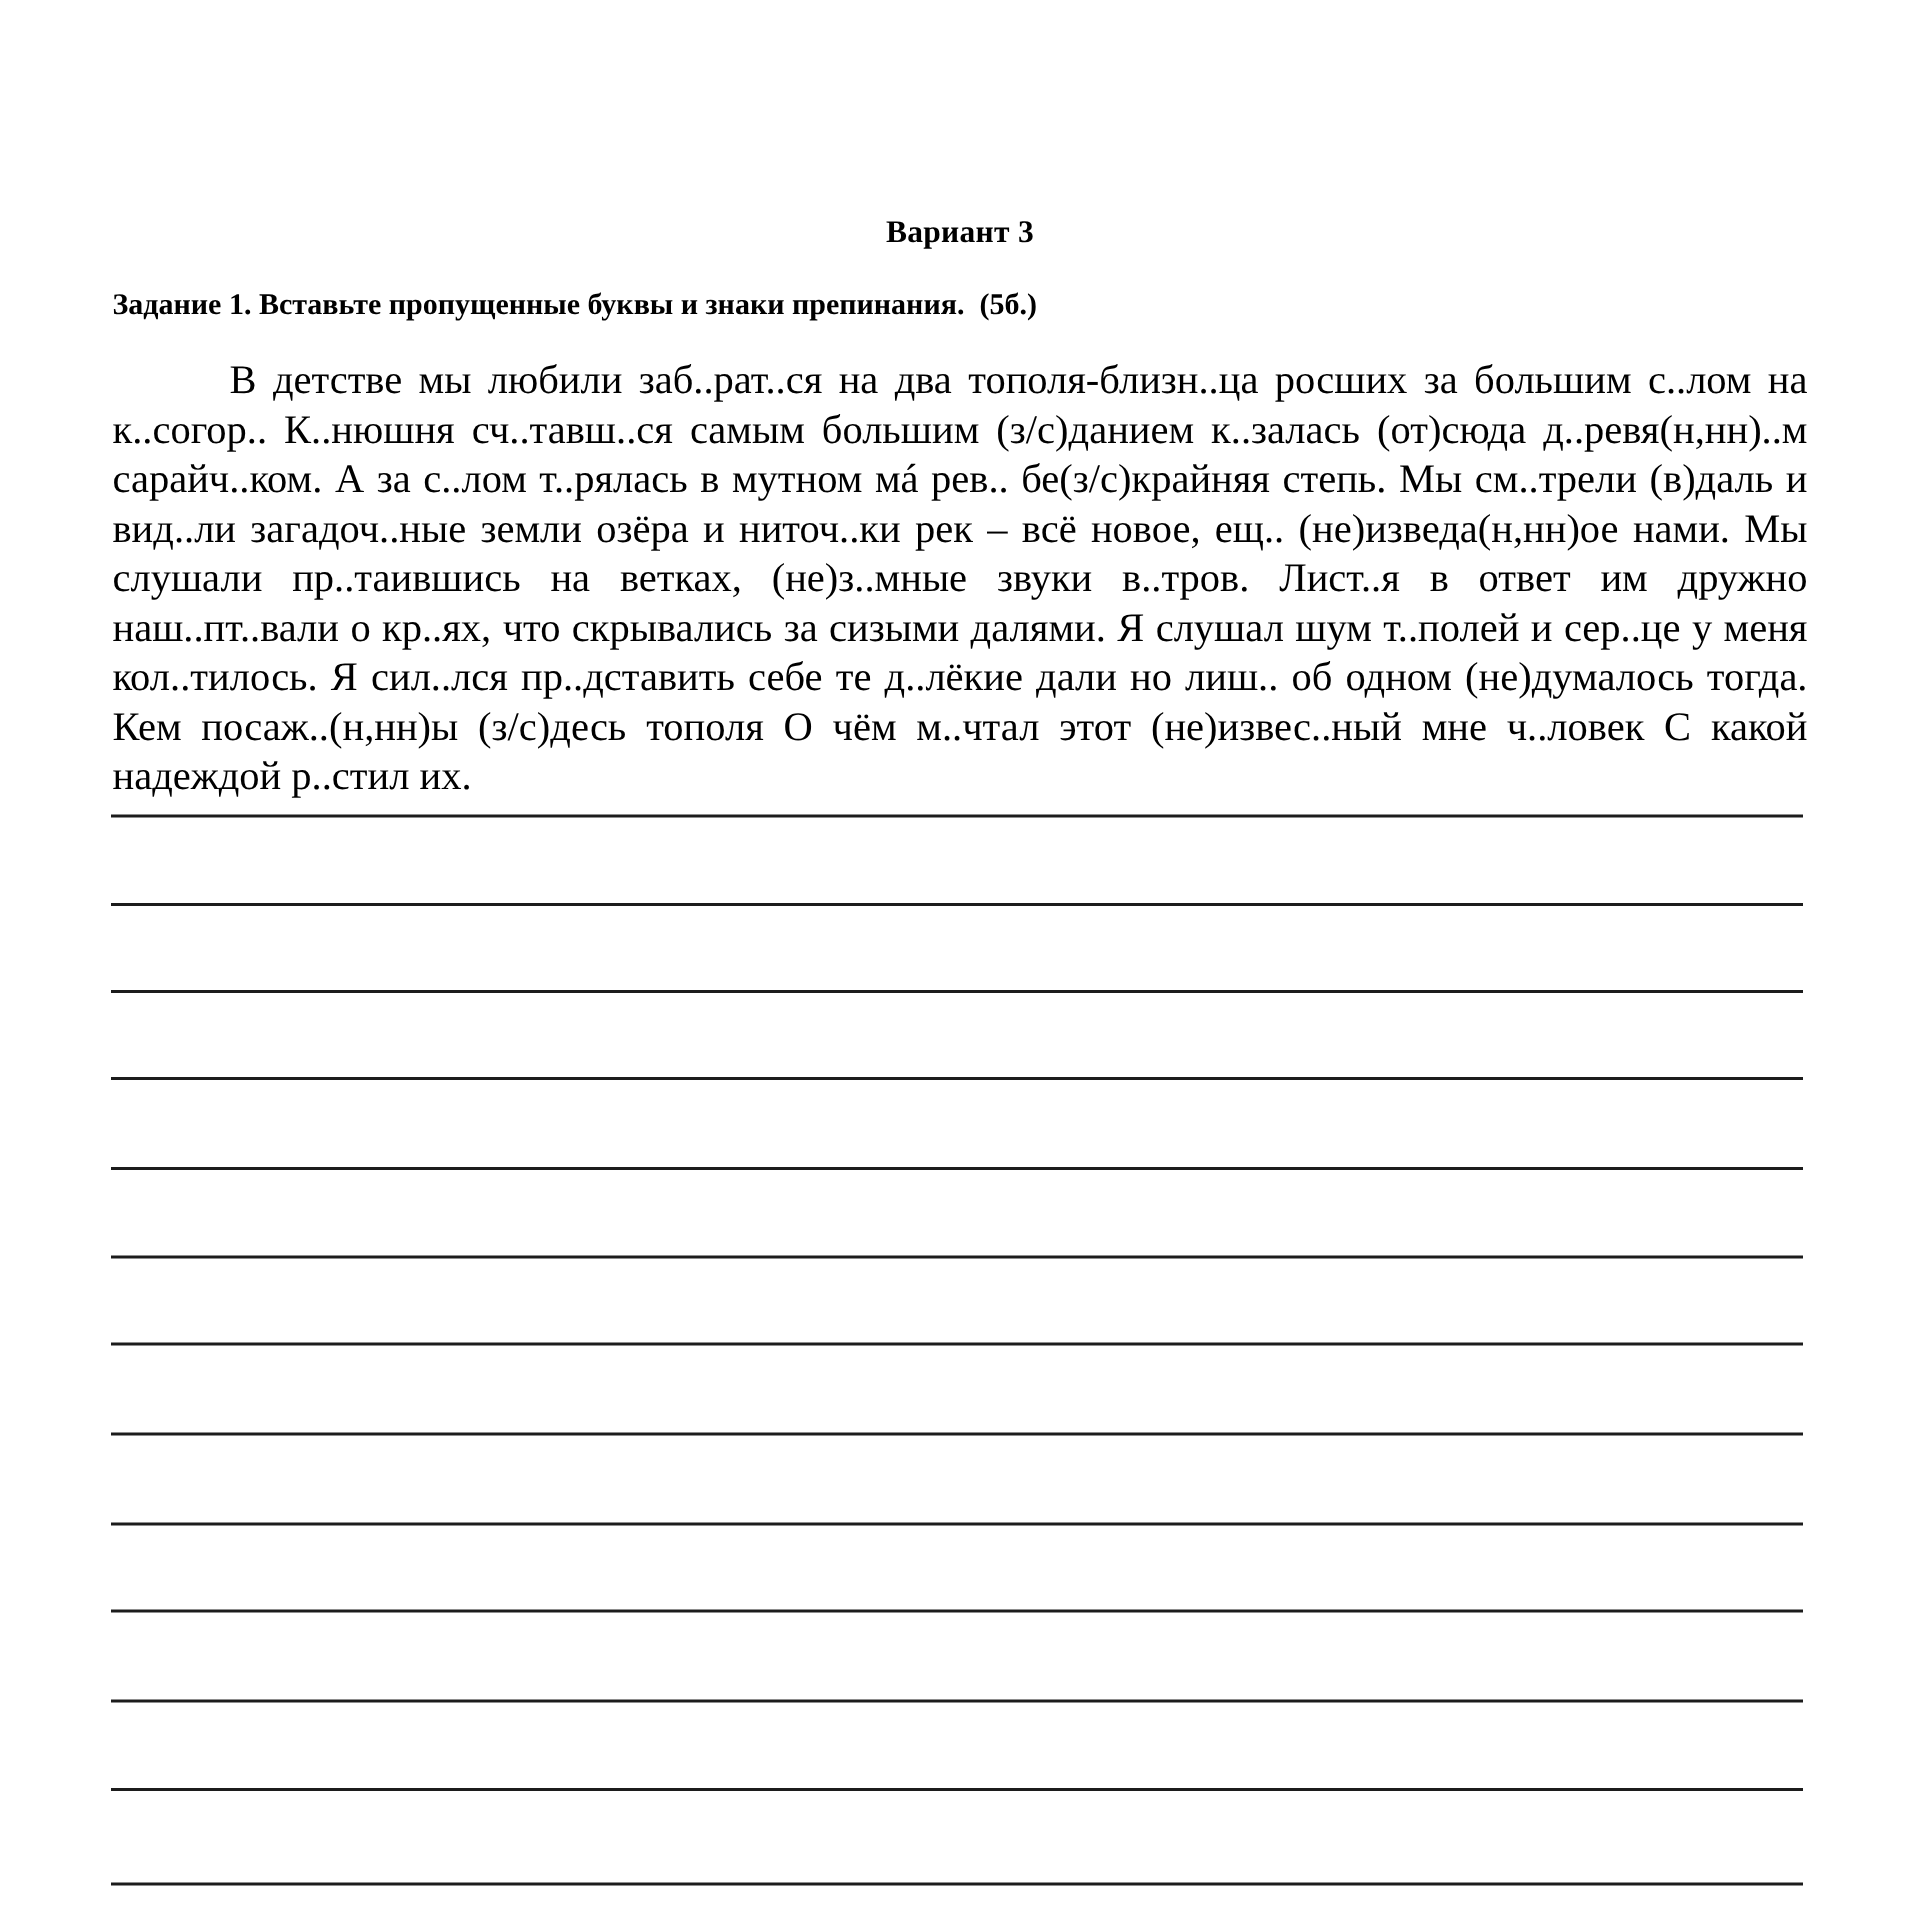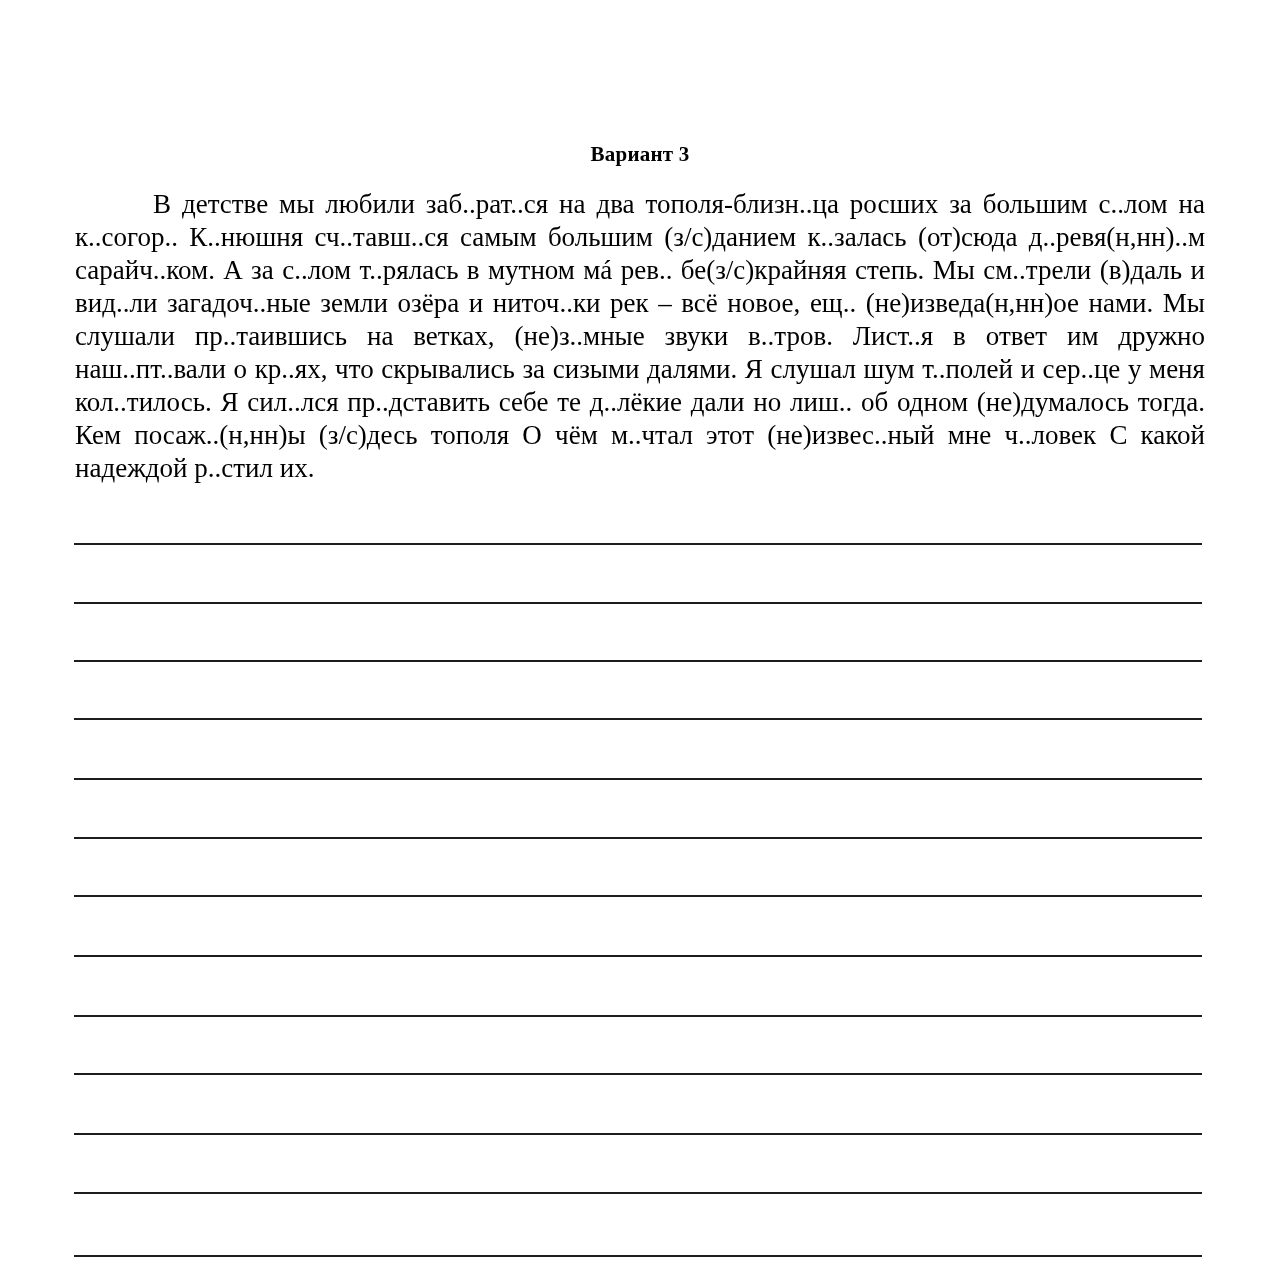--- a/index.html
+++ b/index.html
@@ -79,20 +79,21 @@
 </style>
 </head>
 <body>
 
 <div class="page">
 
   <div class="content">
 
     <h1 class="variant-title">Вариант 3</h1>
 
+    <h2 class="task-heading">Задание 1. Вставьте пропущенные буквы и знаки препинания.  (5б.)</h2>
 
     <p class="body-text">В детстве мы любили заб..рат..ся на два тополя-близн..ца росших за большим с..лом на к..согор.. К..нюшня сч..тавш..ся самым большим (з/с)данием к..залась (от)сюда д..ревя(н,нн)..м сарайч..ком. А за с..лом т..рялась в мутном мá рев.. бе(з/с)крайняя степь. Мы см..трели (в)даль и вид..ли загадоч..ные земли озёра и ниточ..ки рек – всё новое, ещ.. (не)изведа(н,нн)ое нами. Мы слушали пр..таившись на ветках, (не)з..мные звуки в..тров. Лист..я в ответ им дружно наш..пт..вали о кр..ях, что скрывались за сизыми далями. Я слушал шум т..полей и сер..це у меня кол..тилось. Я сил..лся пр..дставить себе те д..лёкие дали но лиш.. об одном (не)думалось тогда. Кем посаж..(н,нн)ы (з/с)десь тополя О чём м..чтал этот (не)извес..ный мне ч..ловек С какой надеждой р..стил их.</p>
 
   </div>
 
   <div class="rules">
       <div class="rule-line" style="top: 543px; border-top-color: rgb(28, 28, 28);"></div>
       <div class="rule-line" style="top: 602px; border-top-color: rgb(28, 28, 28);"></div>
       <div class="rule-line" style="top: 660px; border-top-color: rgb(28, 28, 28);"></div>
       <div class="rule-line" style="top: 718px; border-top-color: rgb(28, 28, 28);"></div>

